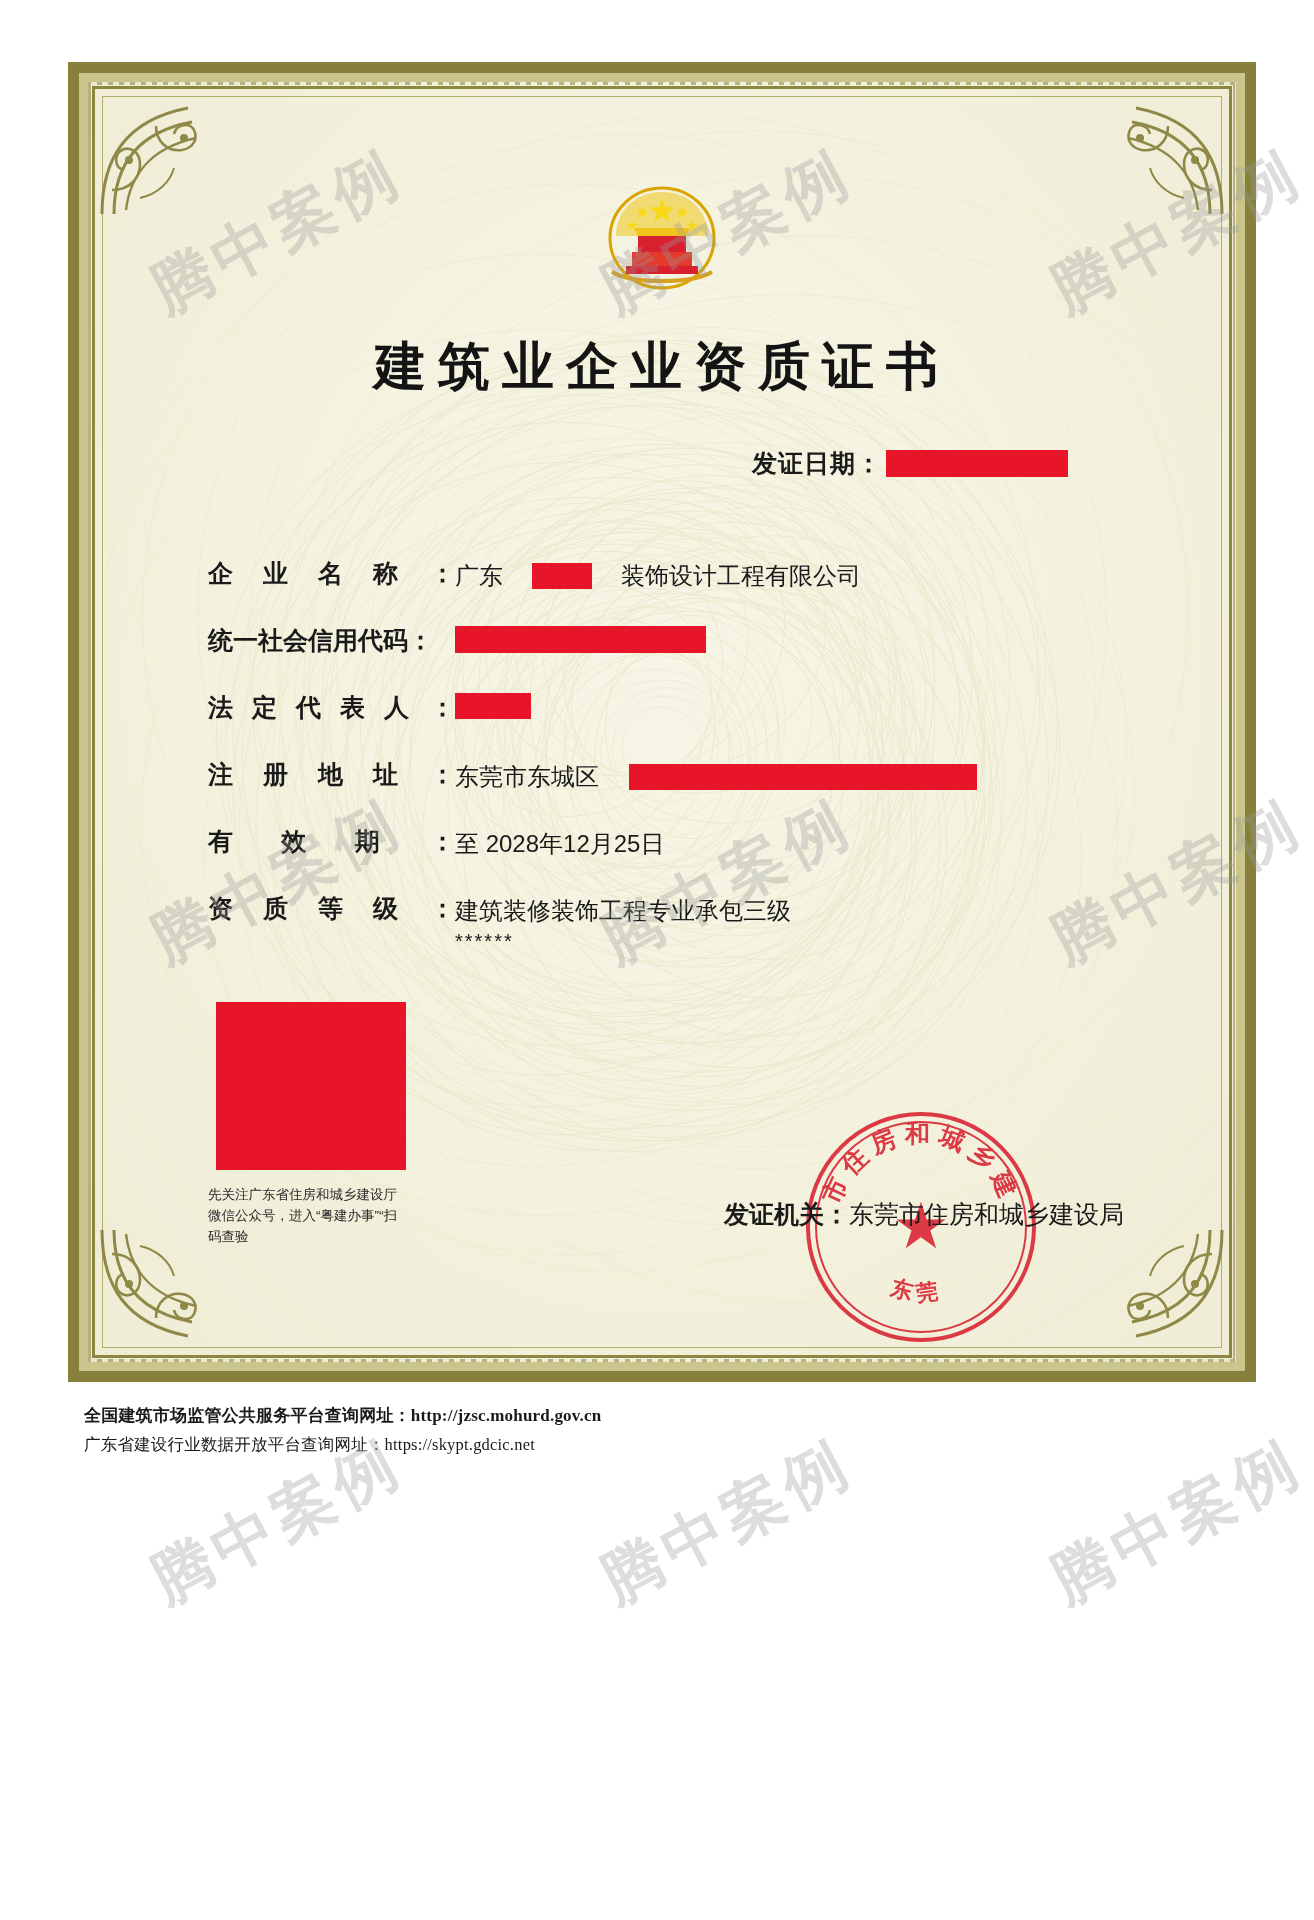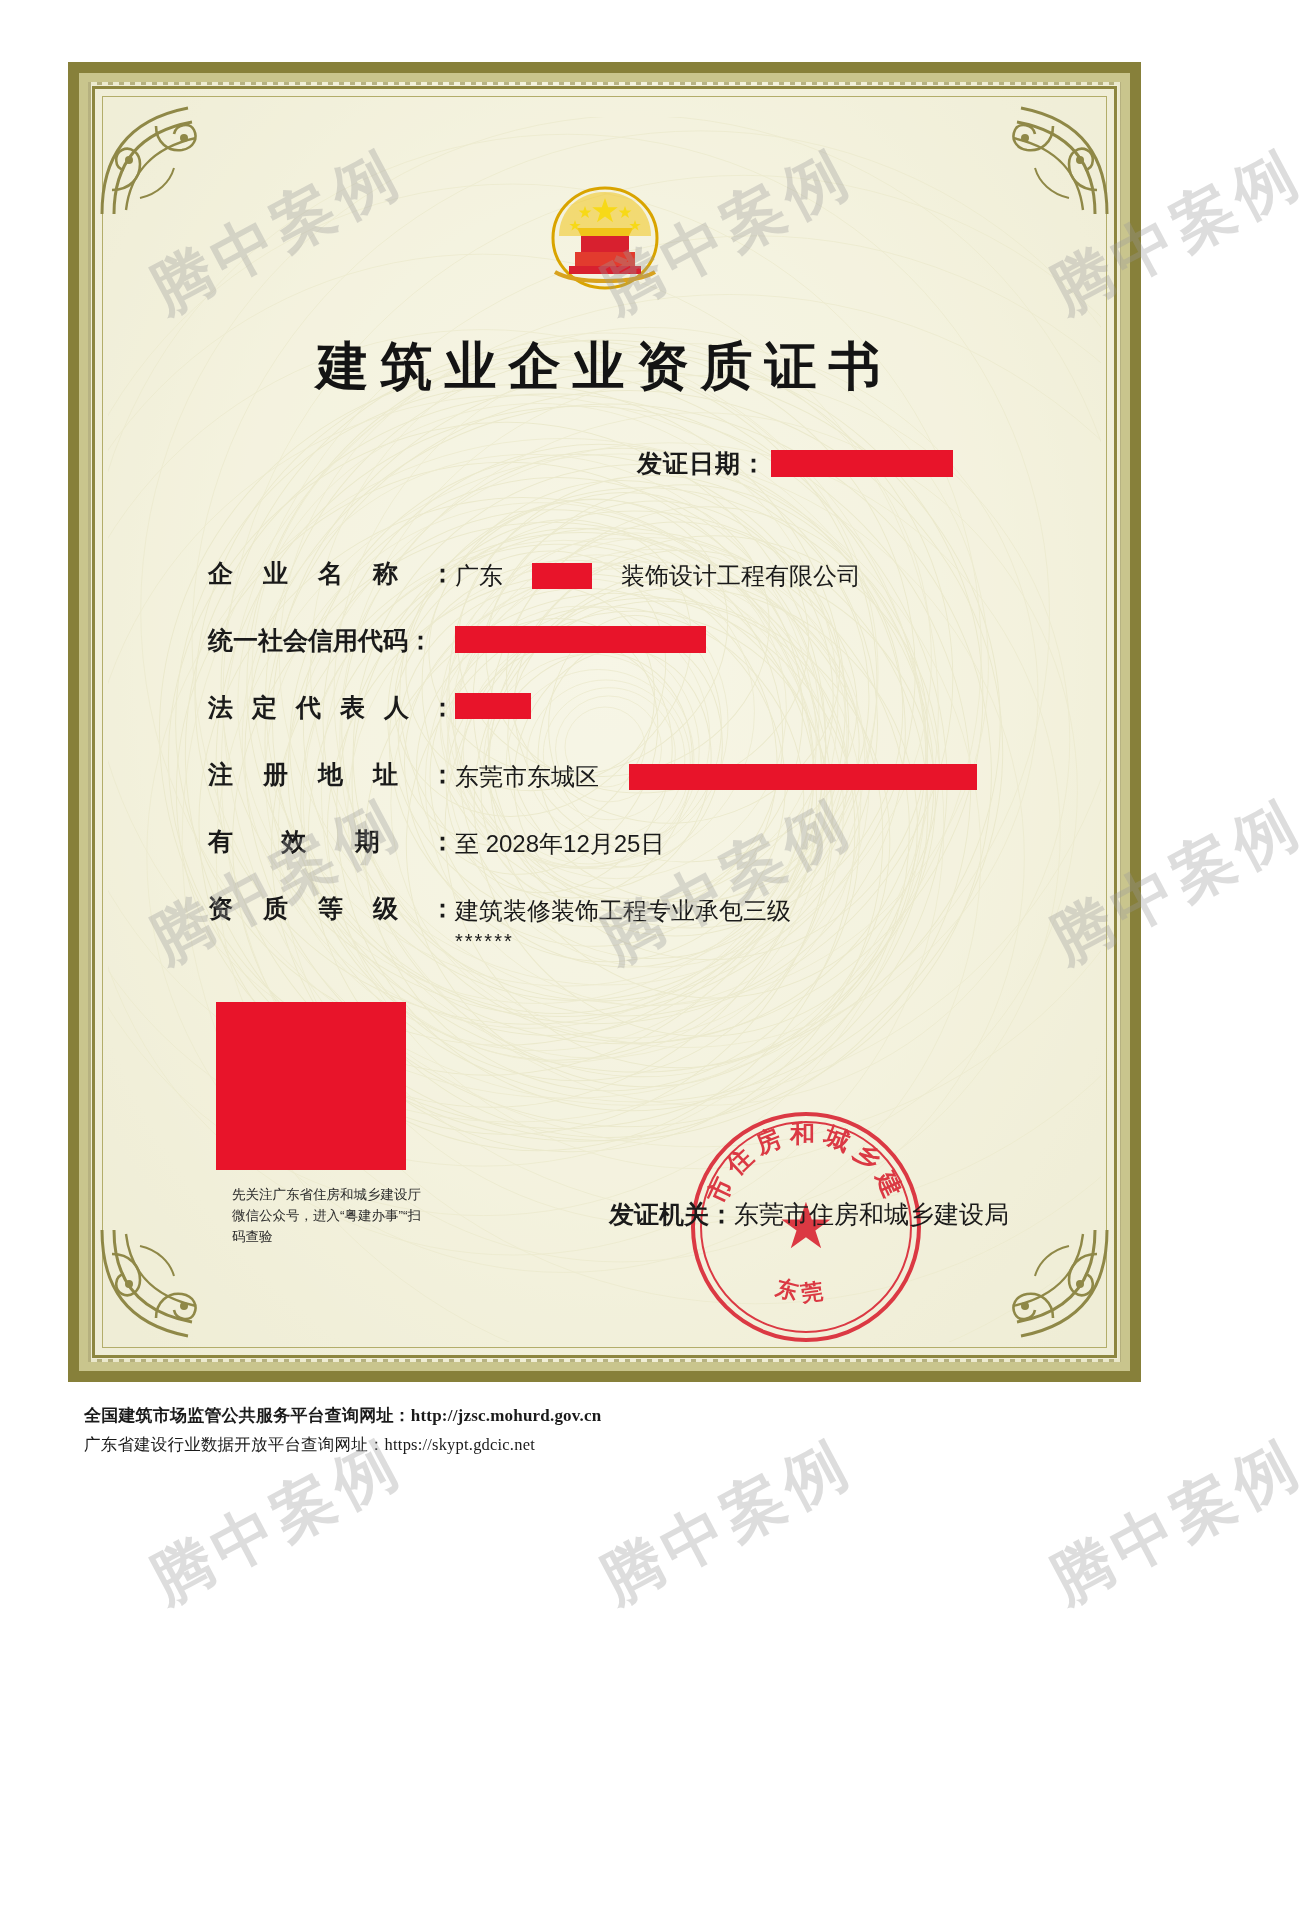--- a/index.html
+++ b/index.html
@@ -4,21 +4,21 @@
 <style>
   html,body{margin:0;padding:0;background:#ffffff;}
   body{
     width:1314px;height:1920px;position:relative;overflow:hidden;
     font-family:"Liberation Sans","DejaVu Sans",sans-serif;
     color:#1a1a1a;
   }
 
   
   .cert{
-    position:absolute;left:68px;top:62px;width:1073px;height:1320px;
+    position:absolute;left:68px;top:62px;width:1188px;height:1320px;
     background:
       radial-gradient(ellipse at 50% 45%, #fbfbf0 0%, #f6f5e2 45%, #eeecd2 75%, #e9e7c9 100%);
     box-sizing:border-box;
   }
   
   .band-outer{
     position:absolute;inset:0;
     border:11px solid #87803a;
     box-sizing:border-box;
   }
@@ -92,21 +92,21 @@
   .label .colon{margin-left:2px;}
   .value{font-size:24px;line-height:34px;padding-top:2px;display:flex;align-items:center;flex-wrap:wrap;gap:28px;}
   .value .txt{white-space:nowrap;}
   .stars{font-size:20px;letter-spacing:2px;margin-top:2px;display:block;}
 
   
   .qr{
     position:absolute;left:108px;top:900px;width:190px;height:168px;background:#e8142a;
   }
   .qr-note{
-    position:absolute;left:124px;top:1082px;width:196px;
+    position:absolute;left:100px;top:1082px;width:196px;
     font-size:13.5px;line-height:21px;color:#2a2a2a;
   }
 
   
   .issuer{position:absolute;right:62px;top:1096px;text-align:left;width:430px;}
   .issuer .line{font-size:25px;font-weight:700;margin-bottom:24px;white-space:nowrap;}
   .issuer .line .val{font-weight:400;}
   .issuer .line .lbl{font-weight:700;}
 
   

